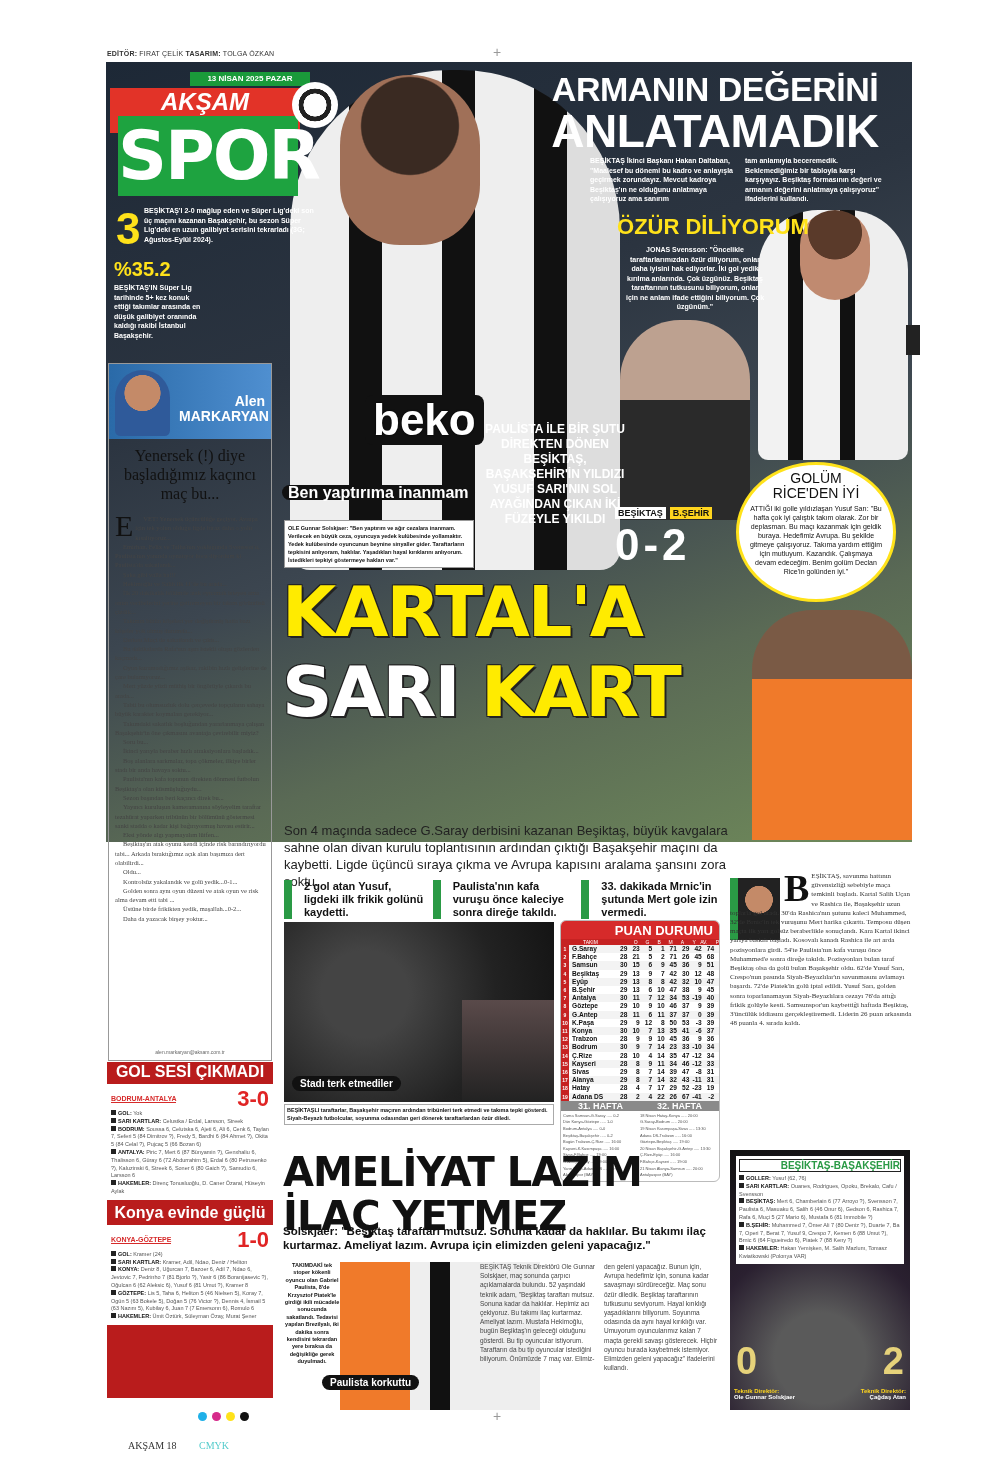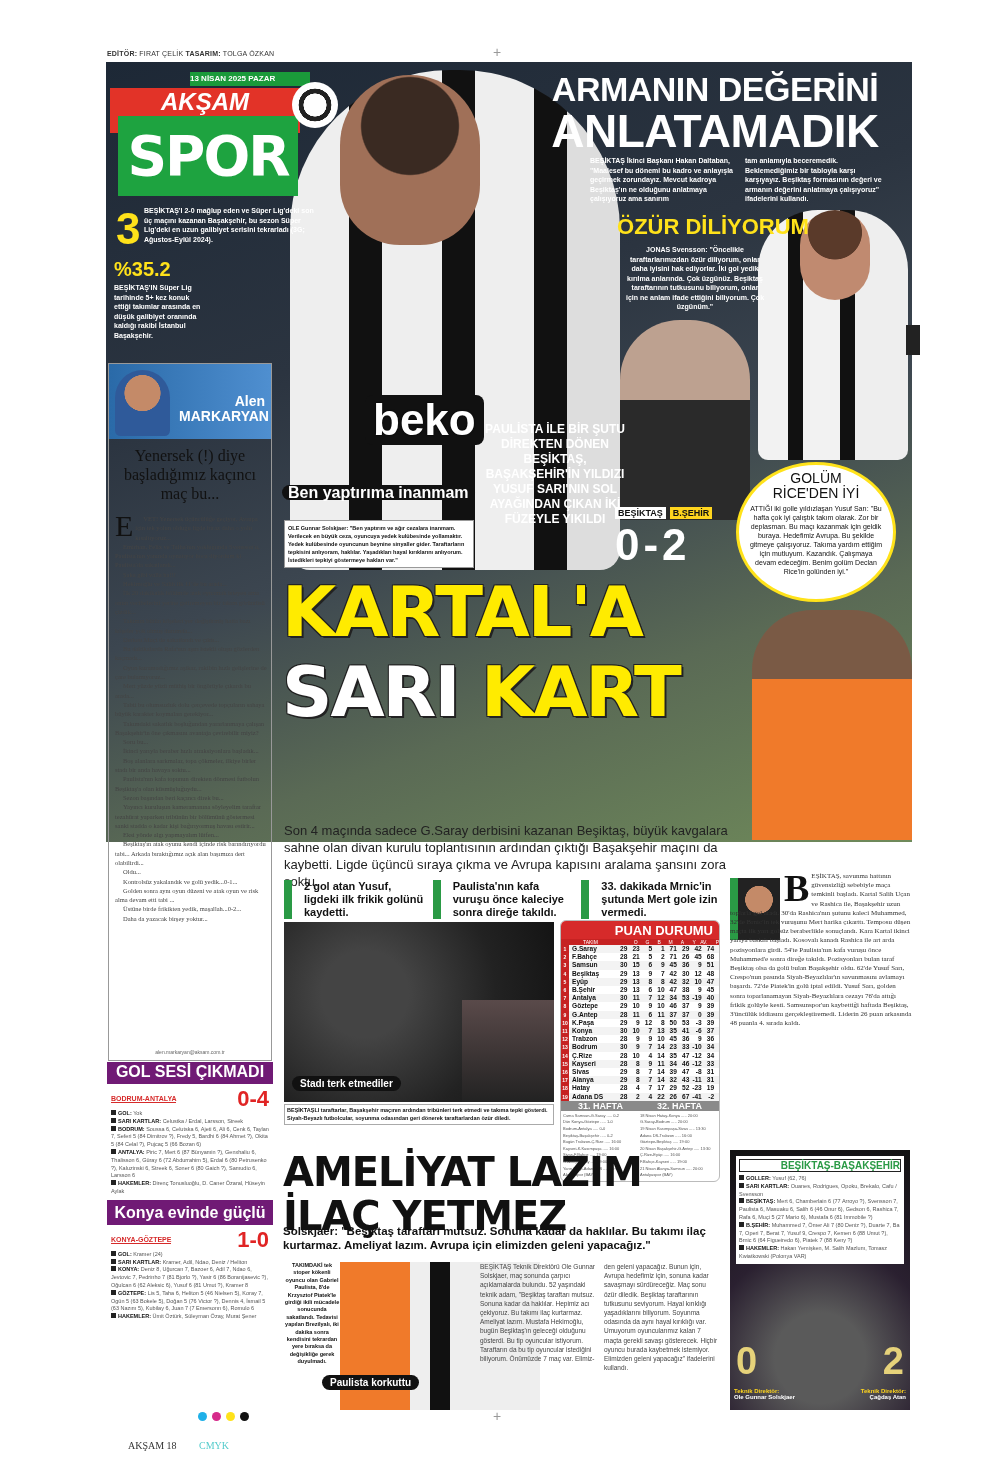--- a/index.html
+++ b/index.html
@@ -6,23 +6,23 @@
 body{width:1000px;height:1475px;background:#fff;font-family:"Liberation Sans",sans-serif;position:relative;overflow:hidden;color:#111}
 .abs{position:absolute}
 .topline{left:107px;top:50px;font-size:7px;color:#333;letter-spacing:.2px}
 .topline b{font-weight:bold}
 .crosshair{font-size:14px;color:#999}
 .hero{left:106px;top:62px;width:806px;height:780px;background:linear-gradient(160deg,#1d2836 0%,#2b3440 35%,#3c4650 55%,#5a6a55 75%,#6f8a5a 100%)}
 .hero-player{left:290px;top:70px;width:330px;height:500px;border-radius:160px 160px 20px 20px;background:linear-gradient(90deg,#eee 0 18%,#111 18% 28%,#eee 28% 46%,#111 46% 56%,#eee 56% 74%,#111 74% 84%,#ddd 84%)}
 .hero-head{left:340px;top:75px;width:140px;height:170px;border-radius:70px 70px 60px 60px;background:radial-gradient(circle at 50% 30%,#3a2a22 0 35%,#a07058 36% 100%)}
 .beko{left:365px;top:395px;font-size:44px;font-weight:bold;color:#fff;background:#111;padding:0 8px;border-radius:8px;text-shadow:0 0 2px #000}
 .logo-wrap{left:110px;top:72px;width:210px;height:130px}
-.logo-date{left:80px;top:0;width:120px;height:14px;background:#1a9a3a;color:#fff;font-size:8px;font-weight:bold;text-align:left;line-height:14px}
+.logo-date{left:80px;top:0;width:120px;height:14px;background:#1a9a3a;color:#fff;font-size:8px;font-weight:bold;text-align:center;line-height:14px}
 .logo-aksam{left:0;top:16px;width:190px;height:45px;background:#e23328;color:#fff;font-size:24px;font-weight:900;text-align:center;line-height:28px;font-style:italic}
-.logo-spor{left:8px;top:44px;width:180px;height:80px;background:#1ea340;color:#fff;font-size:55px;font-weight:900;text-align:center;line-height:80px;letter-spacing:-2px;font-family:"DejaVu Sans",sans-serif}
+.logo-spor{left:8px;top:44px;width:180px;height:80px;background:#1ea340;color:#fff;font-size:68px;font-weight:900;text-align:center;line-height:80px;letter-spacing:-2px;font-family:"DejaVu Sans",sans-serif}
 .ball{left:292px;top:82px;width:46px;height:46px;border-radius:50%;background:radial-gradient(circle,#fff 0 35%,#222 36% 50%,#fff 51%)}
 .stat3{left:116px;top:204px;width:200px}
 .stat3 .num{position:absolute;left:0;top:0;font-size:44px;font-weight:900;color:#ffe21a}
 .stat3 .txt{position:absolute;left:28px;top:2px;width:172px;font-size:7px;color:#fff;font-weight:bold;line-height:9.5px}
 .stat35{left:114px;top:258px;width:90px}
 .stat35 .num{font-size:20px;font-weight:900;color:#ffe21a}
 .stat35 .txt{font-size:7px;color:#fff;font-weight:bold;line-height:9.5px;margin-top:2px}
 .head1{left:535px;top:70px;width:360px;text-align:center;color:#fff;font-weight:900;font-size:34px;line-height:38px;letter-spacing:-.5px}
 .head1 .l2{font-size:46px;line-height:46px}
 .quote1{left:590px;top:156px;width:300px;display:flex;gap:10px;font-size:7px;color:#fff;font-weight:bold;line-height:9.5px}
@@ -51,21 +51,21 @@
 .fact{flex:1;font-size:11px;font-weight:bold;line-height:13px;border-left:8px solid #2a9a45;padding-left:12px}
 .col-left{left:108px;top:363px;width:164px;height:698px;border:1px solid #999}
 .author-banner{left:0;top:0;width:162px;height:75px;background:linear-gradient(90deg,#2a6aa8,#4f8fd0)}
 .author-photo{left:6px;top:6px;width:55px;height:66px;border-radius:30px 30px 6px 6px;background:radial-gradient(circle at 50% 35%,#c48a68 0 35%,#2f5a9a 36%)}
 .author-name{left:70px;top:30px;width:86px;text-align:right;color:#fff;font-weight:900;font-size:14px;line-height:15px}
 .col-title{left:0;top:82px;width:162px;text-align:center;font-family:"Liberation Serif",serif;font-size:16px;line-height:19px}
 .col-body{left:6px;top:150px;width:152px;font-family:"Liberation Serif",serif;font-size:6.5px;line-height:9.3px;color:#444}
 .col-body p{text-indent:8px}
 .col-body .dropcap{float:left;font-size:30px;line-height:24px;margin-right:2px;color:#111}
 .col-email{left:0;top:685px;width:162px;text-align:center;font-size:5px;color:#666}
-.box-blue{left:107px;top:1062px;width:166px;height:252px;background:#701a75;}
+.box-blue{left:107px;top:1062px;width:166px;height:336px;background:#b91c1c;}
 .bb-title{color:#fff;font-weight:900;font-size:16px;text-align:center;line-height:20px}
 .bb-inner{background:#fff;padding:4px;margin:2px 0 3px}
 .bb-head{display:flex;justify-content:space-between;align-items:center}
 .bb-match{color:#d62a2a;font-weight:bold;font-size:7px;border-bottom:1px solid #d62a2a}
 .bb-score{color:#e02424;font-weight:900;font-size:22px;line-height:22px}
 .bb-row{font-size:5.5px;line-height:7.8px;color:#555}
 .bb-row b{color:#111}
 .bb-row:before{content:"";display:inline-block;width:5px;height:5px;background:#222;margin-right:2px}
 .cmyk{left:198px;top:1412px;display:flex;gap:5px}
 .cmyk span{width:9px;height:9px;border-radius:50%}
@@ -218,21 +218,21 @@
     <p>Daha da yazacak birşey yoktur...</p>
   </div>
   <div class="abs col-email">alen.markaryan@aksam.com.tr</div>
 </div>
 
 <div class="abs box-blue">
   <div class="bb-title">GOL SESİ ÇIKMADI</div>
   <div class="bb-inner">
     <div class="bb-head">
         <span class="bb-match">BODRUM-ANTALYA</span>
-        <span class="bb-score">0-4</span>
+        <span class="bb-score">3-0</span>
       </div>
     <div class="bb-row"><b>GOL:</b> <span>Yok</span></div>
     <div class="bb-row"><b>SARI KARTLAR:</b> <span>Celustka / Erdal, Larsson, Streek</span></div>
     <div class="bb-row"><b>BODRUM:</b> <span>Soussa 6, Celutska 6, Ajeti 6, Ali 6, Cenk 6, Taylan 7, Seferi 5 (84 Dimitrov ?), Fredy 5, Bardhi 6 (84 Ahmet ?), Okita 5 (84 Celal ?), Pujcaç 5 (66 Bozan 6)</span></div>
     <div class="bb-row"><b>ANTALYA:</b> <span>Piric 7, Mert 6 (87 Bünyamin ?), Genxhaliu 6, Thalisson 6, Güray 6 (72 Abdurrahim 5), Erdal 6 (80 Petrusenko ?), Kaluzinski 6, Streek 6, Soner 6 (80 Gaich ?), Samudio 6, Larsson 6</span></div>
     <div class="bb-row"><b>HAKEMLER:</b> <span>Direnç Tonusluoğlu, D. Caner Özaral, Hüseyin Aylak</span></div>
   </div>
   <div class="bb-title">Konya evinde güçlü</div>
   <div class="bb-inner">
     <div class="bb-head">

